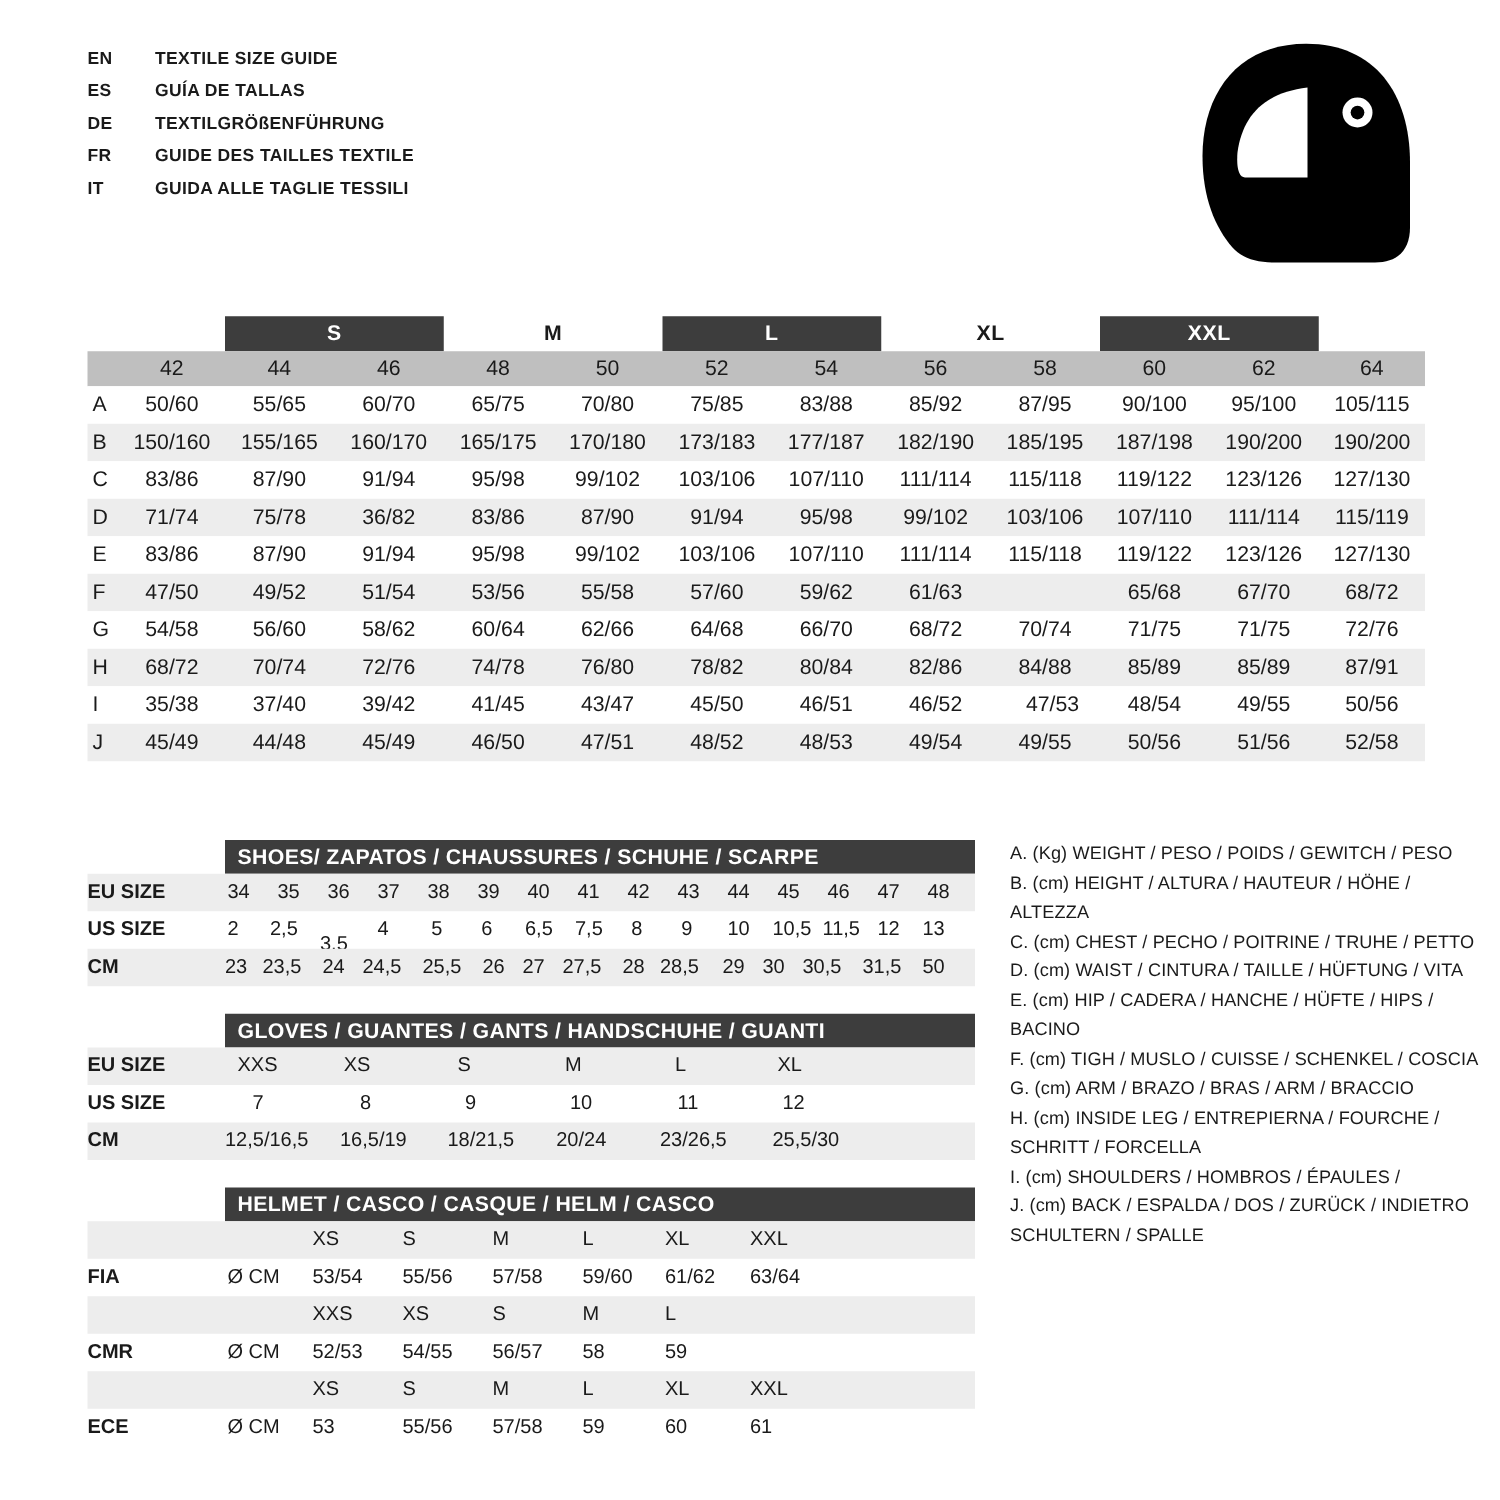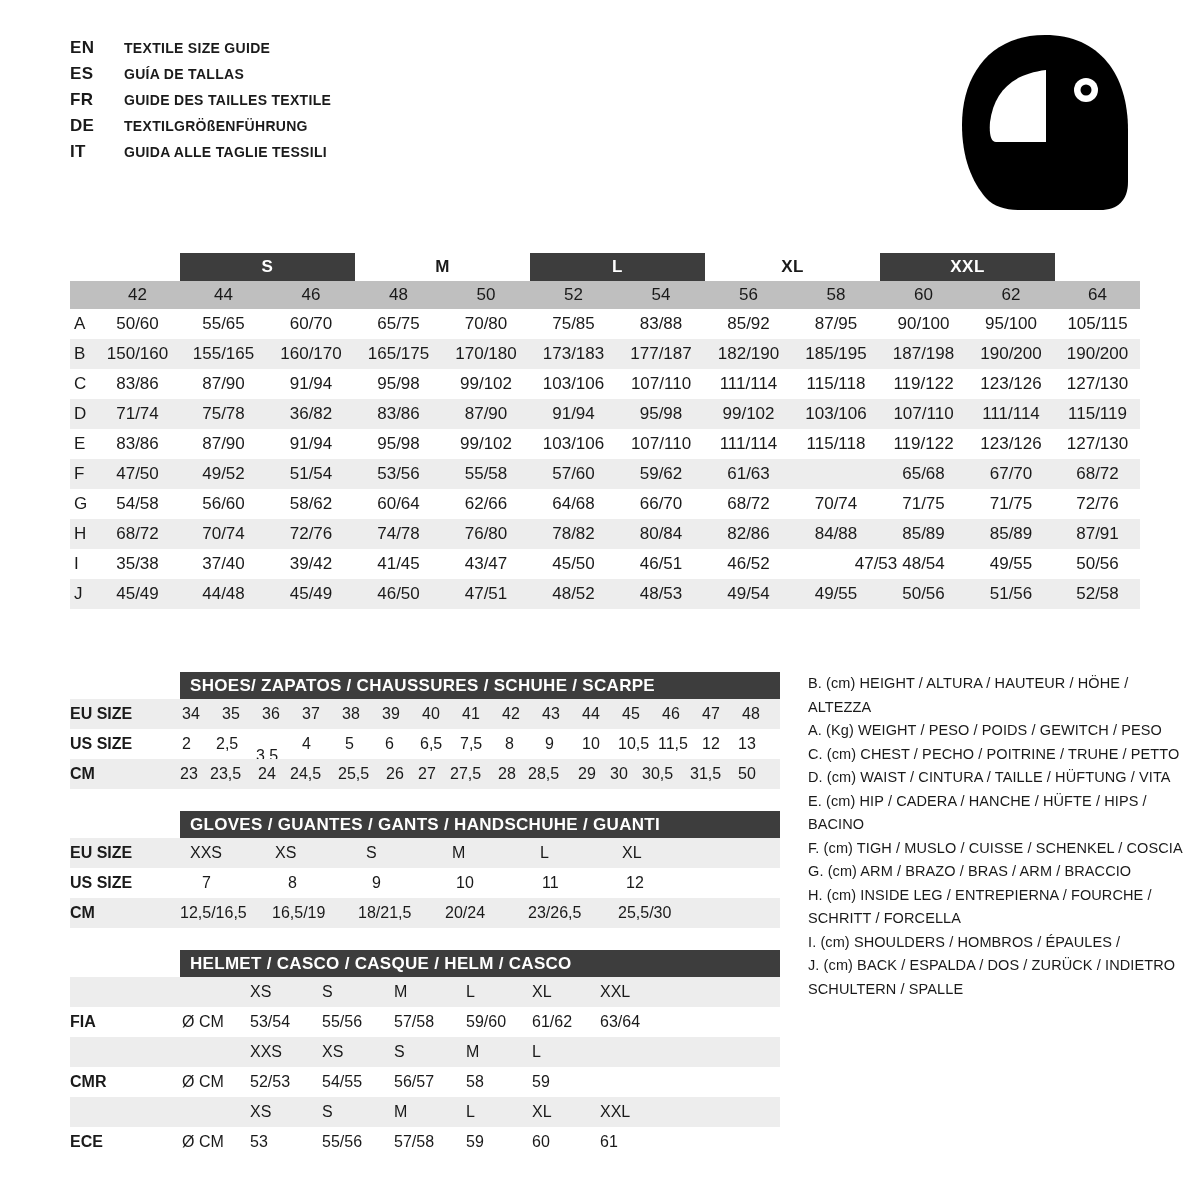--- a/index.html
+++ b/index.html
@@ -9,21 +9,21 @@
     font-family:"Liberation Sans", sans-serif;
     color:#1a1a1a;
     position:relative;
     overflow:hidden;
   }
   .page{position:absolute;inset:0;}
 
   
   .header{position:absolute;left:70px;top:38px;}
   .title-row{display:flex;align-items:baseline;height:26px;}
-  .lang{width:54px;font-size:17px;font-weight:bold;letter-spacing:.3px;}
+  .lang{width:54px;font-size:14px;font-weight:bold;letter-spacing:.3px;}
   .tname{font-size:14px;font-weight:bold;letter-spacing:.3px;}
 
   .helmet{position:absolute;right:60px;top:30px;width:190px;height:185px;}
 
   
   .main-table{position:absolute;left:70px;top:253px;width:1070px;}
   .size-band{position:relative;height:28px;}
   .size-band .cell{
     position:absolute;top:0;height:28px;
     display:flex;align-items:center;justify-content:center;
@@ -84,26 +84,26 @@
   <div class="header">
     <div class="title-row">
       <span class="lang">EN</span>
       <span class="tname">TEXTILE SIZE GUIDE</span>
     </div>
     <div class="title-row">
       <span class="lang">ES</span>
       <span class="tname">GUÍA DE TALLAS</span>
     </div>
     <div class="title-row">
+      <span class="lang">DE</span>
+      <span class="tname">TEXTILGRÖßENFÜHRUNG</span>
+    </div>
+    <div class="title-row">
       <span class="lang">FR</span>
       <span class="tname">GUIDE DES TAILLES TEXTILE</span>
-    </div>
-    <div class="title-row">
-      <span class="lang">DE</span>
-      <span class="tname">TEXTILGRÖßENFÜHRUNG</span>
     </div>
     <div class="title-row">
       <span class="lang">IT</span>
       <span class="tname">GUIDA ALLE TAGLIE TESSILI</span>
     </div>
   </div>
 
   <div class="helmet">
     <svg viewBox="0 0 190 185" width="190" height="185" aria-hidden="true">
       <path d="M95 5 C40 5 12 45 12 95 C12 128 22 152 36 168 C44 177 56 180 70 180 L150 180
@@ -270,21 +270,21 @@
     <div class="row plain">
       <div class="rlabel">I</div>
       <div class="rcell" style="left:25px;width:85px;">35/38</div>
       <div class="rcell" style="left:110px;width:87px;">37/40</div>
       <div class="rcell" style="left:197px;width:88px;">39/42</div>
       <div class="rcell" style="left:285px;width:87px;">41/45</div>
       <div class="rcell" style="left:372px;width:88px;">43/47</div>
       <div class="rcell" style="left:460px;width:87px;">45/50</div>
       <div class="rcell" style="left:547px;width:88px;">46/51</div>
       <div class="rcell" style="left:635px;width:87px;">46/52</div>
-      <div class="rcell" style="left:762px;width:88px;">47/53</div>
+      <div class="rcell" style="left:728px;width:88px;">47/53</div>
       <div class="rcell" style="left:810px;width:87px;">48/54</div>
       <div class="rcell" style="left:897px;width:88px;">49/55</div>
       <div class="rcell" style="left:985px;width:85px;">50/56</div>
     </div>
 
     <div class="row alt">
       <div class="rlabel">J</div>
       <div class="rcell" style="left:25px;width:85px;">45/49</div>
       <div class="rcell" style="left:110px;width:87px;">44/48</div>
       <div class="rcell" style="left:197px;width:88px;">45/49</div>
@@ -443,22 +443,22 @@
       <div class="scell" style="left:180px;">53</div>
       <div class="scell" style="left:252px;">55/56</div>
       <div class="scell" style="left:324px;">57/58</div>
       <div class="scell" style="left:396px;">59</div>
       <div class="scell" style="left:462px;">60</div>
       <div class="scell" style="left:530px;">61</div>
     </div>
   </div>
 
   <div class="legend">
+    <div>A. (Kg) WEIGHT / PESO / POIDS / GEWITCH / PESO</div>
     <div>B. (cm) HEIGHT / ALTURA / HAUTEUR / HÖHE / ALTEZZA</div>
-    <div>A. (Kg) WEIGHT / PESO / POIDS / GEWITCH / PESO</div>
     <div>C. (cm) CHEST / PECHO / POITRINE / TRUHE / PETTO</div>
     <div>D. (cm) WAIST / CINTURA / TAILLE / HÜFTUNG / VITA</div>
     <div>E. (cm) HIP / CADERA / HANCHE / HÜFTE / HIPS / BACINO</div>
     <div>F. (cm) TIGH / MUSLO / CUISSE / SCHENKEL / COSCIA</div>
     <div>G. (cm) ARM / BRAZO / BRAS / ARM / BRACCIO</div>
     <div>H. (cm) INSIDE LEG / ENTREPIERNA / FOURCHE /</div>
     <div>SCHRITT / FORCELLA</div>
     <div>I. (cm) SHOULDERS / HOMBROS / ÉPAULES /</div>
     <div>J. (cm) BACK / ESPALDA / DOS / ZURÜCK / INDIETRO</div>
     <div>SCHULTERN / SPALLE</div>

